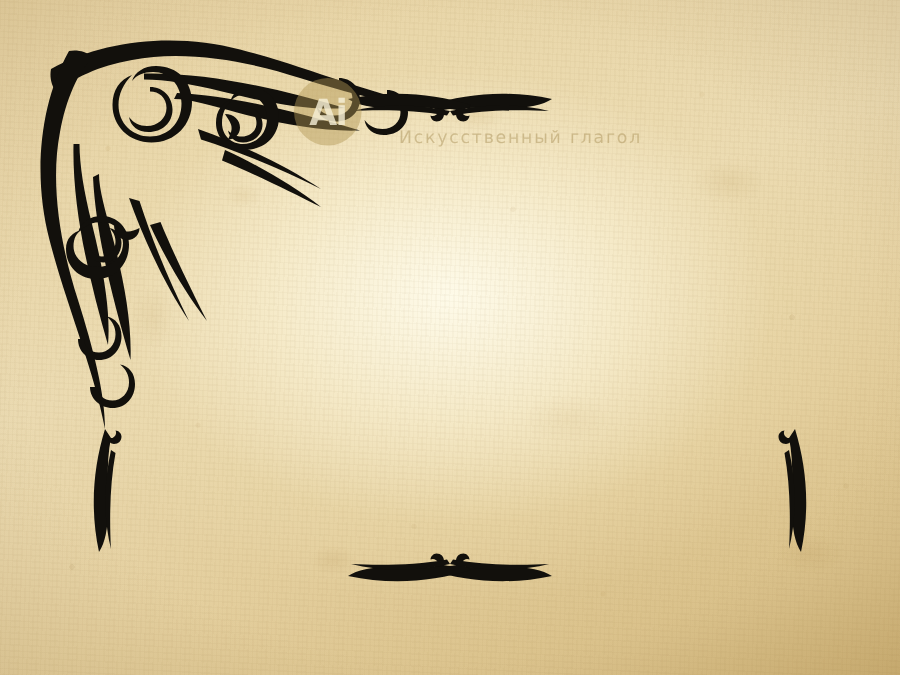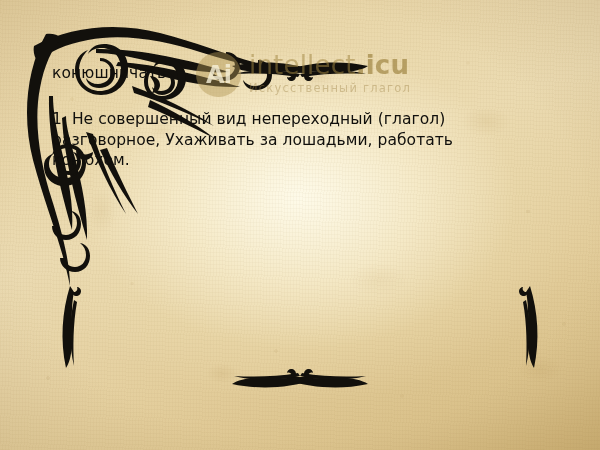--- a/index.html
+++ b/index.html
@@ -86,22 +86,22 @@
   .c-tr { transform: scaleX(-1) translateX(-600px); }
   .c-bl { transform: scaleY(-1) translateY(-450px); }
   .c-br { transform: scale(-1,-1) translate(-600px,-450px); }
 
   
   .watermark {
     position: absolute;
     left: 196px;
     top: 52px;
     display: flex;
-    align-items: flex-start;
-    gap: 8px;
+    align-items: flex-end;
+    gap: 25px;
     pointer-events: none;
     user-select: none;
   }
   .wm-badge {
     width: 45px;
     height: 45px;
     border-radius: 50%;
     background: rgba(178,150,84,0.45);
     display: flex;
     align-items: center;
@@ -249,28 +249,18 @@
         <path class="orn" d="M70,286 C62,312 60,340 66,368 C70,362 72,352 72,340 C72,322 71,306 74,292 Z"></path>
         <path class="orn" d="M74,300 C69,322 69,346 74,366 C73,348 73,324 77,302 Z"></path>
         <path class="orn" d="M72,292 C72,294 74,296 76,296 C79,296 81,294 81,291 C81,289 79,287 77,287 C78,289 77,291 75,292 Z"></path>
       </g>
     </svg>
   </div>
 
   <div class="watermark">
     <div class="wm-badge">Ai</div>
     <div class="wm-words">
-      <div class="wm-title"><span>intellect</span><span class="bold">.icu</span></div>
       <div class="wm-sub">Искусственный  глагол</div>
     </div>
   </div>
 
-  <div class="content">
-    <p class="headword">конюшничать</p>
-    <ul class="sense">
-      <li class="sense-item">
-        <span>1.</span>
-        <span>Не совершенный вид непереходный (глагол)  разговорное, Ухаживать за лошадьми, работать конюхом.</span>
-      </li>
-    </ul>
-  </div>
 
 </div>
 
 </body></html>

